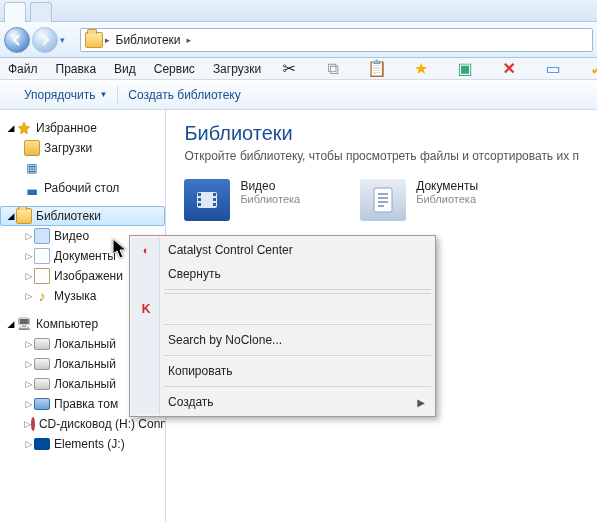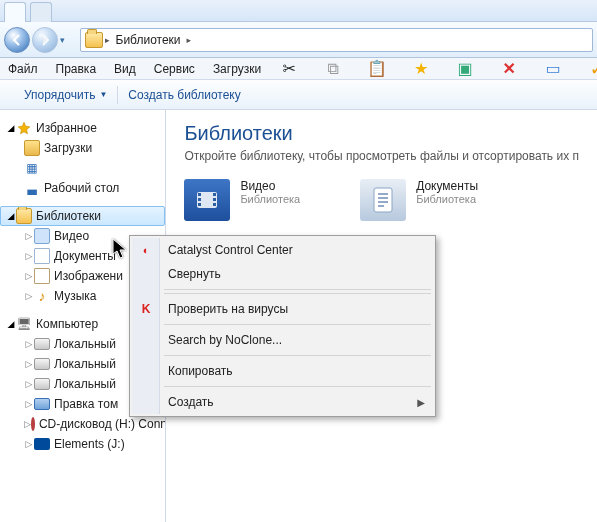--- a/index.html
+++ b/index.html
@@ -265,21 +265,20 @@
     <span class="ic-ctx" style="color:#d22;font-size:11px;">◐</span>
     <span>Catalyst Control Center</span>
   </div>
   <div class="ctxitem">
       <span>Свернуть</span>
     </div>
   <div class="ctxitem sep"></div>
   <div class="ctxitem sep"></div>
   <div class="ctxitem">
     <span class="ic-ctx" style="color:#d22;font-weight:bold;">K</span>
-    <span>Проверить на вирусы</span>
   </div>
   <div class="ctxitem sep"></div>
   <div class="ctxitem">
       <span>Search by NoClone...</span>
     </div>
   <div class="ctxitem sep"></div>
   <div class="ctxitem">
       <span>Копировать</span>
     </div>
   <div class="ctxitem sep"></div>

